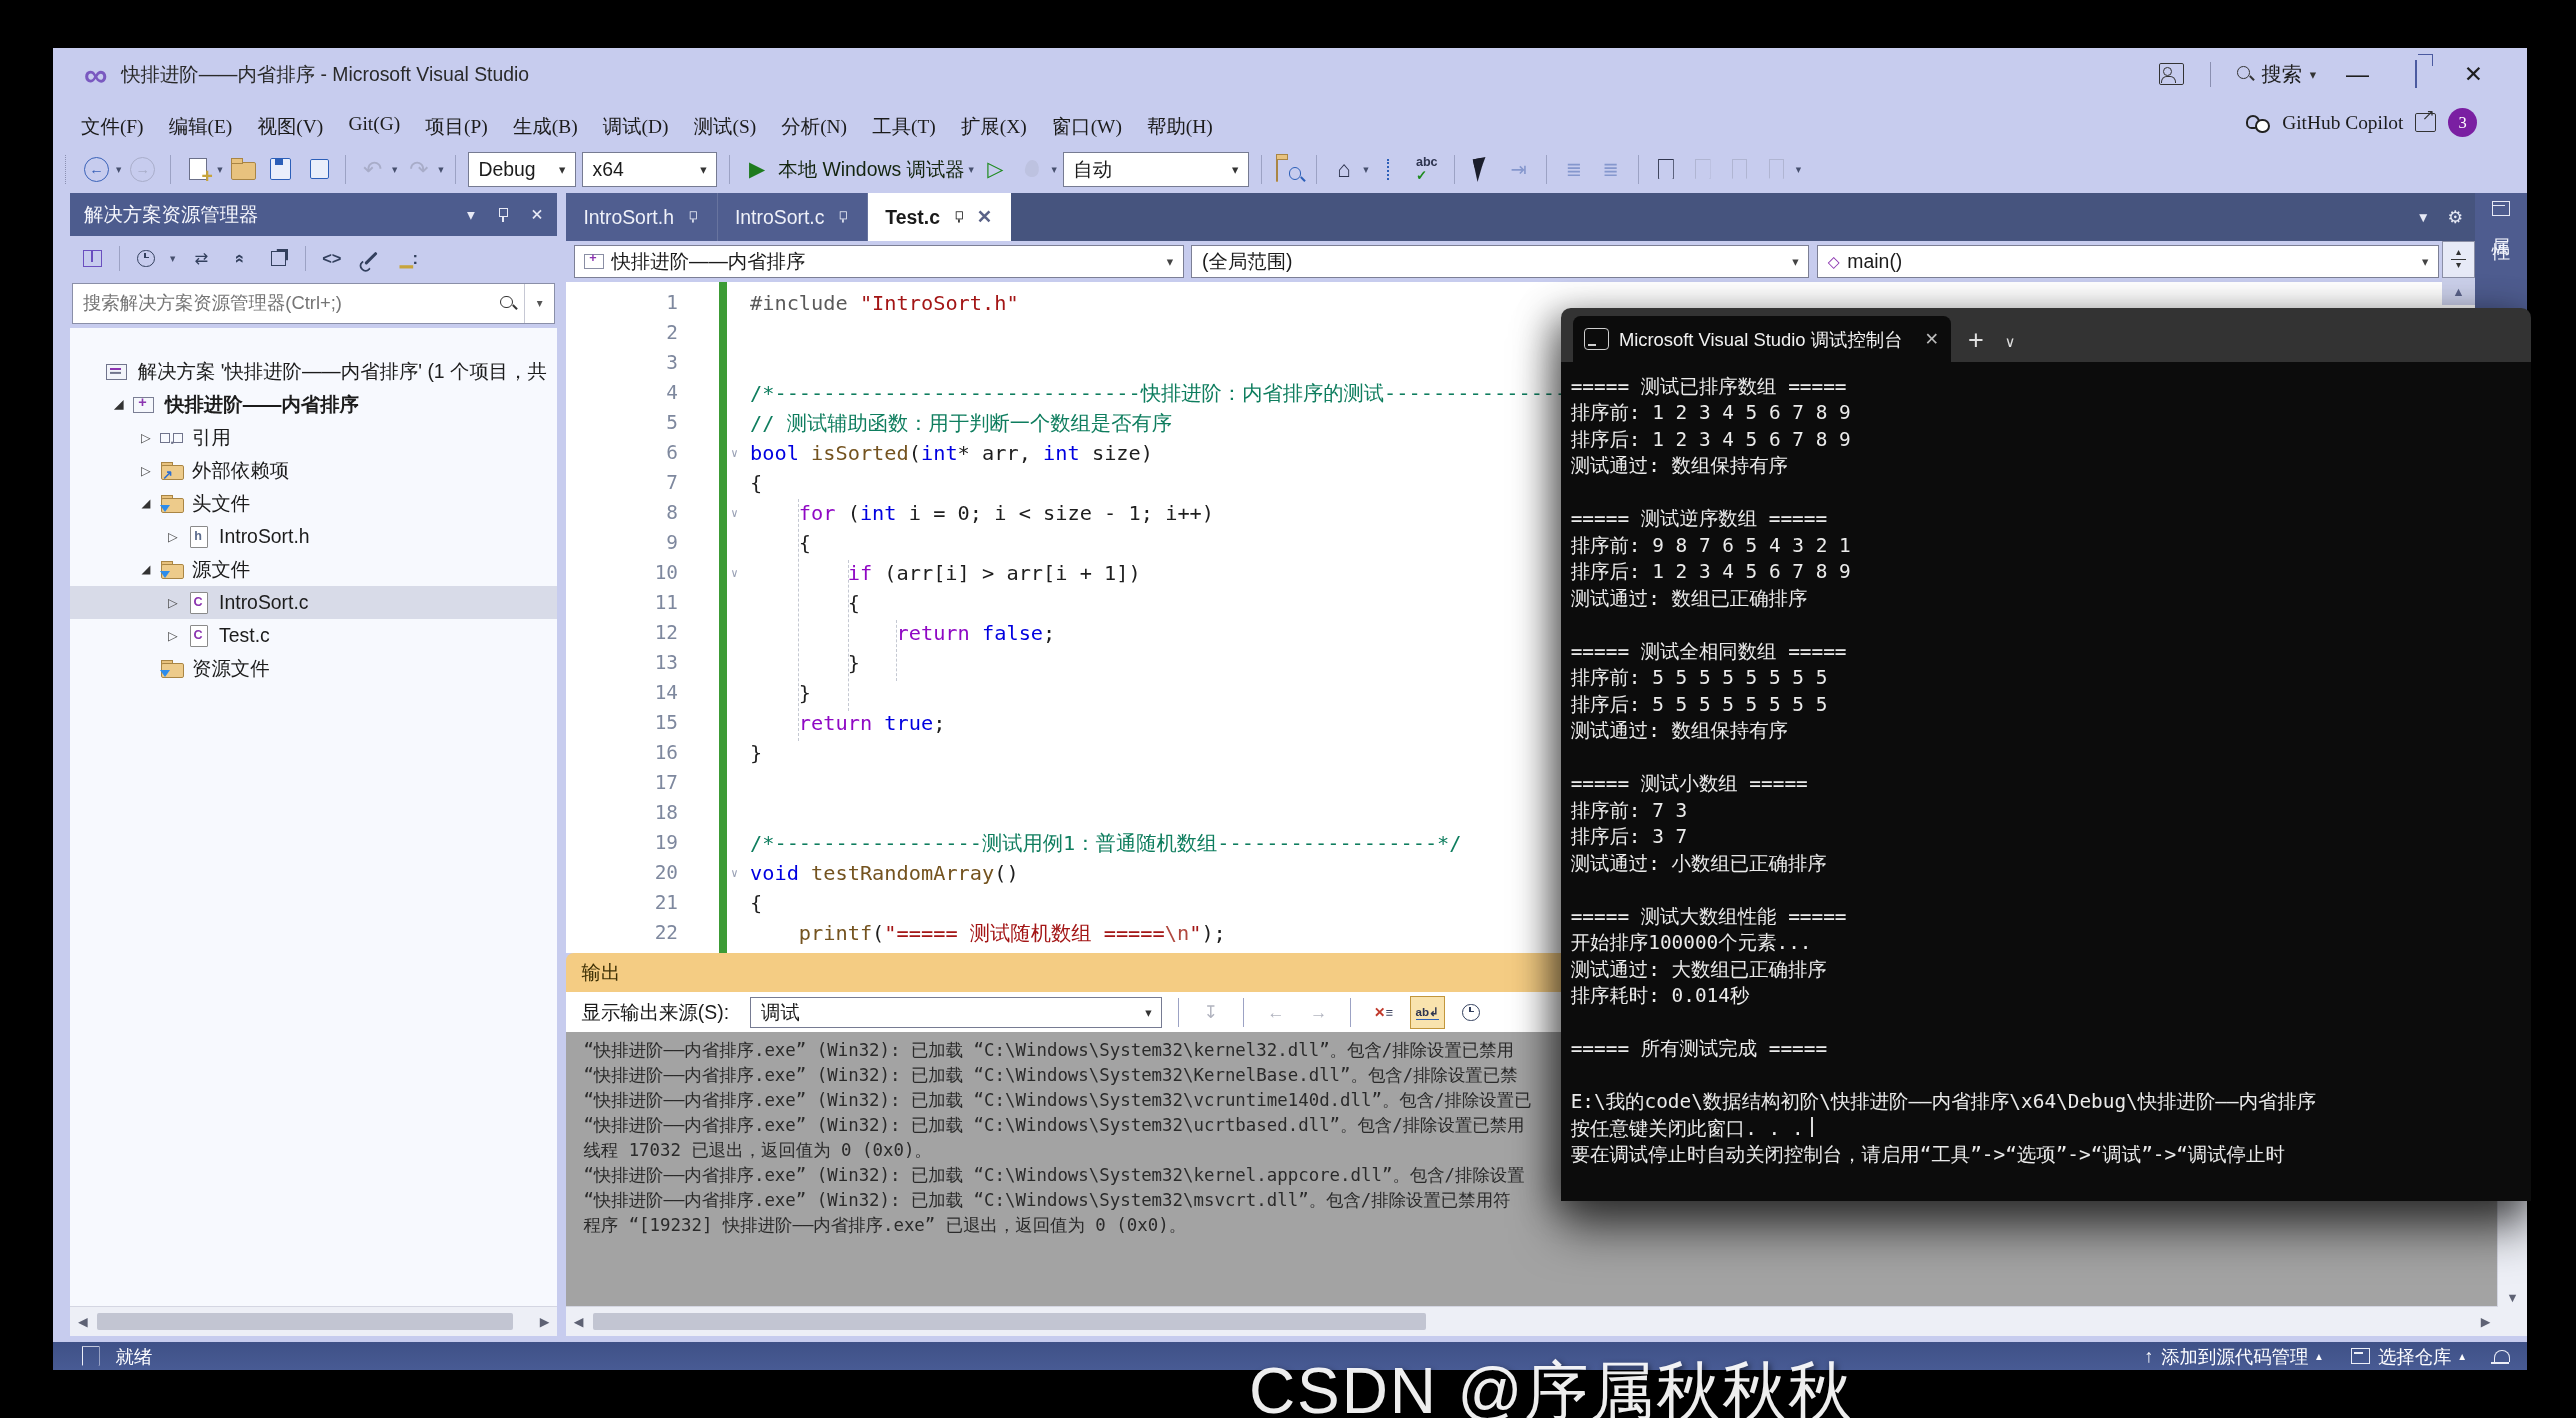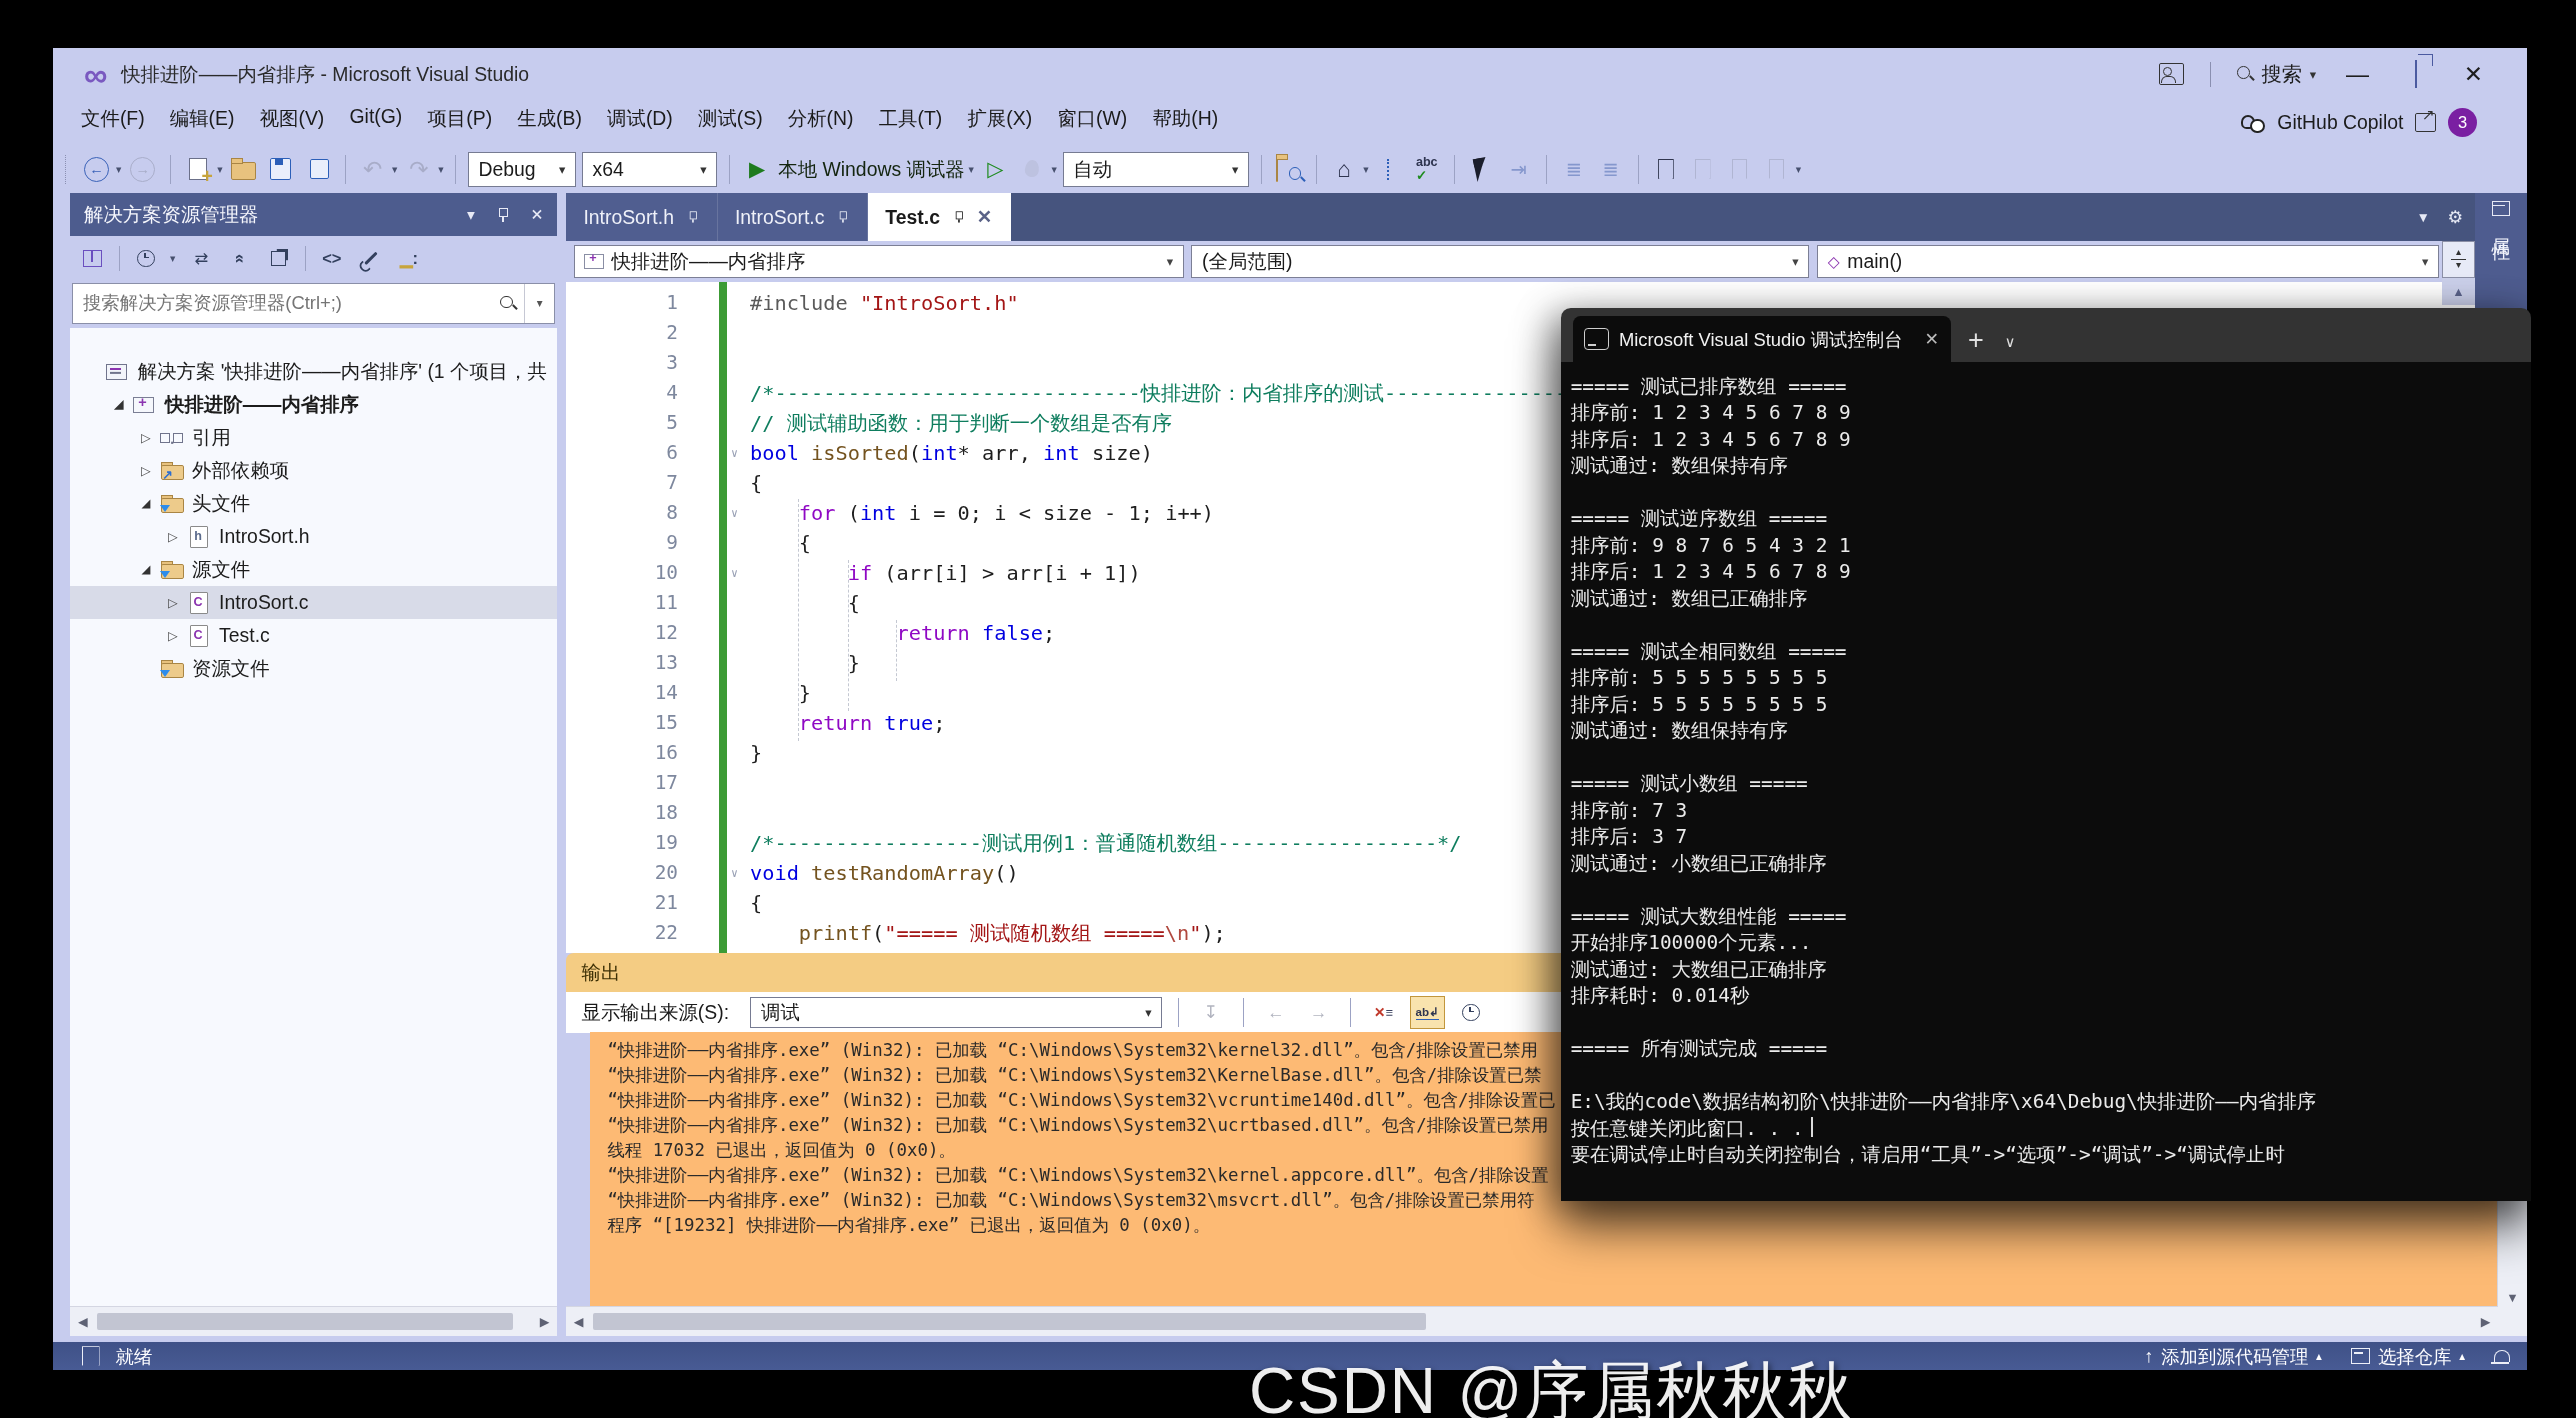--- a/index.html
+++ b/index.html
@@ -20,21 +20,21 @@
   .search-cluster{display:flex;align-items:center;gap:7.7px;font-size:20.3px;color:#1E1E1E;cursor:default;}
   .mag{position:relative;width:17.4px;height:17.4px;}
   .mag:before{content:'';position:absolute;left:1px;top:1px;width:10.7px;height:10.7px;border:1.9px solid #333;border-radius:50%;}
   .mag:after{content:'';position:absolute;left:12.6px;top:11.6px;width:5.8px;height:1.9px;background:#333;transform:rotate(45deg);}
   .caret-down{font-size:12.6px;color:#333;}
   .win-btn{font-size:23px;color:#1E1E1E;width:33px;text-align:center;}
   .restore-ic{position:relative;width:15.5px;height:13.6px;border:1.9px solid #4B5AA0;background:#DfE3F5;margin-top:3.9px;}
   .restore-ic:before{content:'';position:absolute;left:2.9px;top:-6.8px;width:13.6px;height:11.6px;border:1.9px solid #4B5AA0;border-bottom:none;border-left:none;}
 
   
-  .menubar{height:45px;display:flex;align-items:flex-start;padding-left:15.5px;font-size:19.4px;color:#1B1B1B;position:relative;}
+  .menubar{height:45px;display:flex;align-items:flex-end;padding-left:15.5px;font-size:19.4px;color:#1B1B1B;position:relative;font-family:Liberation Serif, serif;}
   .menu-item{padding:4.8px 12.6px;border-radius:2.9px;}
   .copilot{position:absolute;right:0;top:0;height:100%;display:flex;align-items:center;gap:11.6px;padding-right:50px;font-size:19.4px;color:#1B1B1B;}
   .copilot-ic{position:relative;width:25px;height:15.5px;}
   .copilot-ic:before{content:'';position:absolute;left:0;top:0;width:10.7px;height:10.7px;border:2.4px solid #222;border-radius:50% 50% 40% 40%;}
   .copilot-ic:after{content:'';position:absolute;left:9.7px;top:3.9px;width:10.7px;height:10.7px;border:2.4px solid #222;border-radius:50%;background:#fff;}
   .share-ic{position:relative;width:19.4px;height:17.4px;border:1.9px solid #333;border-radius:1.9px;}
   .share-ic:before{content:'↗';position:absolute;left:5.8px;top:-7.7px;font-size:15.5px;color:#333;background:transparent;}
   .copilot-badge{width:29px;height:29px;border-radius:50%;background:#7A1FA2;color:#fff;font-size:16.5px;display:flex;align-items:center;justify-content:center;}
 
   
@@ -160,22 +160,22 @@
   .out-title{height:39px;background:#F4CC83;border-radius:7.7px 7.7px 0 0;display:flex;align-items:center;font-size:19.4px;color:#3C2F04;padding-left:15.5px;}
   .out-toolbar{height:41px;background:#ffffff;display:flex;align-items:center;font-size:19.4px;color:#1B1B1B;padding-left:15.5px;gap:9.7px;}
   .out-dd{width:412px;height:31px;background:#fff;border:1px solid #767B92;display:flex;align-items:center;font-size:19.4px;padding:0 9.7px;box-sizing:border-box;margin-left:11.6px;}
   .out-dd .caret-down{margin-left:auto;}
   .ot-ic{width:33px;height:31px;display:flex;align-items:center;justify-content:center;font-size:17.4px;color:#3A415E;position:relative;}
   .ot-ic.dis{opacity:.4;}
   .clear-ic{font-size:12.6px;line-height:1;color:#3A415E;}
   .clear-ic b{color:#C0392B;font-size:13.6px;}
   .wrap-ic{border:1px solid #C2963C;background:#F9E3AE;}
   .wrap-ic span{font-size:11.6px;font-weight:bold;color:#2F3550;border-bottom:1.9px solid #2C5FB8;}
-  .out-content{position:absolute;left:0;right:29px;top:79px;bottom:29px;background:#fdba74;overflow:hidden;
-               font-family:"DejaVu Sans Mono","Liberation Mono",monospace;font-size:17.4px;line-height:25px;color:#2A2A2A;padding:5.8px 0 0 17.4px;margin-left:24px;}
+  .out-content{position:absolute;left:0;right:29px;top:79px;bottom:29px;background:#a3a3a3;overflow:hidden;
+               font-family:"DejaVu Sans Mono","Liberation Mono",monospace;font-size:17.4px;line-height:25px;color:#2A2A2A;padding:5.8px 0 0 17.4px;}
   .out-line{white-space:pre;}
   .out-vscroll{position:absolute;right:0;top:79px;bottom:29px;width:29px;background:#EDEFF6;border-left:1px solid #D4D6E2;}
   .out-vscroll .hs-arrow{position:absolute;bottom:1.9px;left:0;width:29px;}
   .out-hscroll{position:absolute;left:0;right:29px;bottom:0;height:29px;background:#EDEFF6;border-top:1px solid #D4D6E2;display:flex;align-items:center;}
   .out-corner{position:absolute;right:0;bottom:0;width:29px;height:29px;background:#EDEFF6;}
 
   
   .statusbar{position:absolute;left:0;right:0;bottom:0;height:28px;background:linear-gradient(#3F5187,#485B94);color:#FDFDFF;font-size:18.4px;display:flex;align-items:center;padding:0 17.4px 0 29px;box-sizing:border-box;gap:16px;}
   .sb-flag{width:15.5px;height:17.4px;border:1.9px solid #EDEFF8;clip-path:polygon(0 0,100% 0,100% 100%,50% 72%,0 100%);}
   .sb-right{margin-left:auto;display:flex;align-items:center;gap:29px;}

